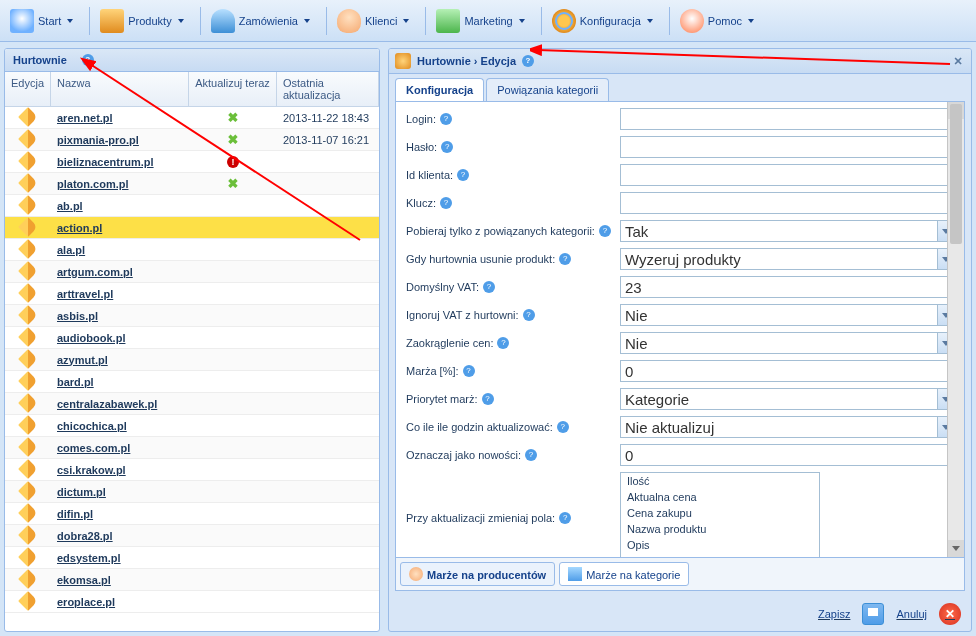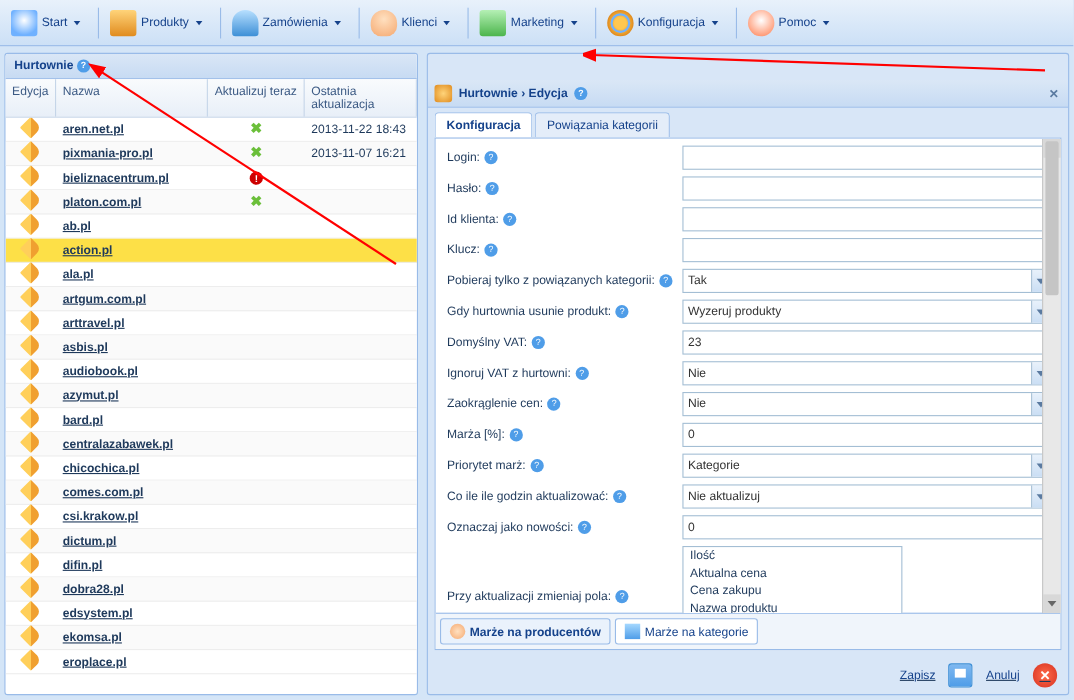--- a/index.html
+++ b/index.html
@@ -13,53 +13,53 @@
 .ic-start { background: radial-gradient(circle at 50% 40%, #fff 0%, #6fb1ff 70%); position: relative; }
 .ic-products { background: linear-gradient(#ffd47a, #e08b1e); }
 .ic-orders { background: linear-gradient(#b8e0ff, #3d8fd6); border-radius: 12px 12px 3px 3px; }
 .ic-clients { background: radial-gradient(circle at 50% 35%, #ffe0c0, #f5a86f); border-radius: 50% 50% 40% 40%; }
 .ic-marketing { background: linear-gradient(#b5f0b5, #4cb54c); }
 .ic-config { background: radial-gradient(circle, #ffc74f 30%, #e08b1e 70%); border-radius: 50%; position: relative; }
 .ic-config::before { content:""; position:absolute; inset:3px; border:2px solid #6fb1ff; border-radius:50%; }
 .ic-help { background: radial-gradient(circle at 50% 40%, #fff, #ff7a4a); border-radius:50%; }
 .main { position: absolute; top: 42px; left: 0; right: 0; bottom: 0; }
 .left-panel { position: absolute; left: 4px; top: 6px; width: 376px; bottom: 4px; border: 1px solid #99bbe8; background: #fff; border-radius: 3px; overflow: hidden; }
-.panel-header { background: linear-gradient(#dae7f6, #c7dbf3); color: #15428b; font-weight: bold; padding: 5px 8px; border-bottom: 1px solid #99bbe8; display:flex; align-items:center; gap:3px;}
+.panel-header { background: linear-gradient(#dae7f6, #c7dbf3); color: #15428b; font-weight: bold; padding: 5px 8px; border-bottom: 1px solid #99bbe8; display:flex; align-items:center; gap:15px;}
 .help-q { display:inline-flex; width:12px; height:12px; background:#4f9de8; border-radius:50%; color:#fff; font-size:8px; align-items:center; justify-content:center; line-height:1; }
 .grid-head { display:flex; background: linear-gradient(#f9fbfd,#e8eff8); border-bottom:1px solid #c5d5e8; }
 .grid-head > div { padding: 5px 6px; border-right: 1px solid #c5d5e8; color:#3c5a84; }
 .col-ed { width: 46px; text-align:center; }
 .col-nm { width: 138px; }
 .col-up { width: 88px; text-align:center; }
 .col-dt { flex:1; }
 .grid-body { overflow-y:auto; height: calc(100% - 48px); }
 .grid-row { display:flex; border-bottom:1px solid #ededed; height:22px; align-items:center; }
 .grid-row:nth-child(even){ background:#fafafa; }
 .grid-row.sel { background: #fde047; }
 .grid-row > div { padding: 0 6px; }
 .grid-row .col-nm a { color:#1e395b; text-decoration: underline; font-weight:bold; cursor:pointer; }
 .pencil { width:14px; height:14px; display:inline-block; background: linear-gradient(135deg,#ffcf5a 0 50%,#f0a030 50% 100%); transform: rotate(-45deg); border-radius:1px 1px 6px 1px; }
 .act-ok { width:14px; height:14px; display:inline-block; color:#4caf50; }
 .act-ok::before { content:"✖"; color:#6bbf3a; font-weight:bold; font-size:13px; position:relative; top:-1px;}
 .act-err { width:12px; height:12px; display:inline-block; background:#cc0000; border-radius:50%; color:#fff; text-align:center; font-weight:bold; line-height:12px; font-size:9px;}
 .act-err::before{content:"!";}
 
 .right-panel { position:absolute; left: 388px; top:6px; right:4px; bottom:4px; border:1px solid #99bbe8; background:#d8e6f7; border-radius:3px; overflow:hidden; display:flex; flex-direction:column;}
-.rp-header { background: linear-gradient(#dae7f6,#c7dbf3); padding:4px 6px; border-bottom:1px solid #99bbe8; display:flex; align-items:center; gap:6px; color:#15428b; font-weight:bold;margin-top:24px; }
+.rp-header { background: linear-gradient(#dae7f6,#c7dbf3); padding:4px 6px; border-bottom:1px solid #99bbe8; display:flex; align-items:center; gap:6px; color:#15428b; font-weight:bold; }
 .rp-header .close-x { margin-left:auto; width:14px; height:14px; cursor:pointer; color:#5a7aa0; display:flex;align-items:center;justify-content:center;}
 .rp-header .hdr-ic { width:16px;height:16px;background:radial-gradient(#ffd47a,#e08b1e);border-radius:3px;}
 .tabs-bar { padding: 4px 6px 0 6px; background:#d8e6f7; display:flex; gap:2px;}
 .tab { padding:5px 10px; border:1px solid #99bbe8; border-bottom:none; border-radius:4px 4px 0 0; background:#e4edf9; color:#15428b; cursor:pointer; font-size:11px;}
 .tab.active { background:#fff; font-weight:bold; }
 .tab-content { flex:1; margin: 0 6px 6px 6px; border:1px solid #99bbe8; background:#fff; overflow:hidden; display:flex; flex-direction:column;}
 .form-scroll { flex:1; overflow-y:auto; padding:6px 6px 6px 10px; position:relative;}
 .form-row { display:flex; align-items:center; margin-bottom:6px; }
 .form-row label { width: 214px; color:#1e395b; display:flex; align-items:center; gap:4px;}
 .form-row .ctrl { flex:1; }
-.ctrl input[type=text], .ctrl .combo { width: 100%; height:22px; border:1px solid #a4bed4; padding:0 4px; background:#fff; font-size:11px; font-family:inherit; color:#333;}
+.ctrl input[type=text], .ctrl .combo { width: 100%; height:22px; border:1px solid #a4bed4; padding:0 4px; background:#fff; font-size:15px; font-family:inherit; color:#333;}
 .combo { display:flex; align-items:center; justify-content:space-between; cursor:pointer;}
 .combo .cb-arrow { width:16px; height:20px; background:linear-gradient(#e8f1fb,#cadef4); border-left:1px solid #a4bed4; display:flex; align-items:center; justify-content:center;}
 .combo .cb-arrow::after { content:""; border-left:4px solid transparent; border-right:4px solid transparent; border-top:5px solid #5a7aa0;}
 .listbox { border:1px solid #a4bed4; height:92px; overflow-y:scroll; width: 200px; background:#fff; }
 .listbox div { padding:2px 6px; cursor:pointer; }
 .sub-tabs { border-top:1px solid #99bbe8; display:flex; gap:4px; padding:4px; background:#f0f5fb;}
 .sub-tab { display:flex; align-items:flex-end; gap:4px; padding:4px 8px; border:1px solid #99bbe8; border-radius:3px; background:#fff; color:#15428b; font-size:11px; cursor:pointer;}
 .sub-tab.active { font-weight:bold; background:#eaf2fc;}
 .sub-ic { width:14px; height:14px; display:inline-block; }
 .sub-ic-prod { background:radial-gradient(#ffe0c0,#f5a86f); border-radius:50%;}

